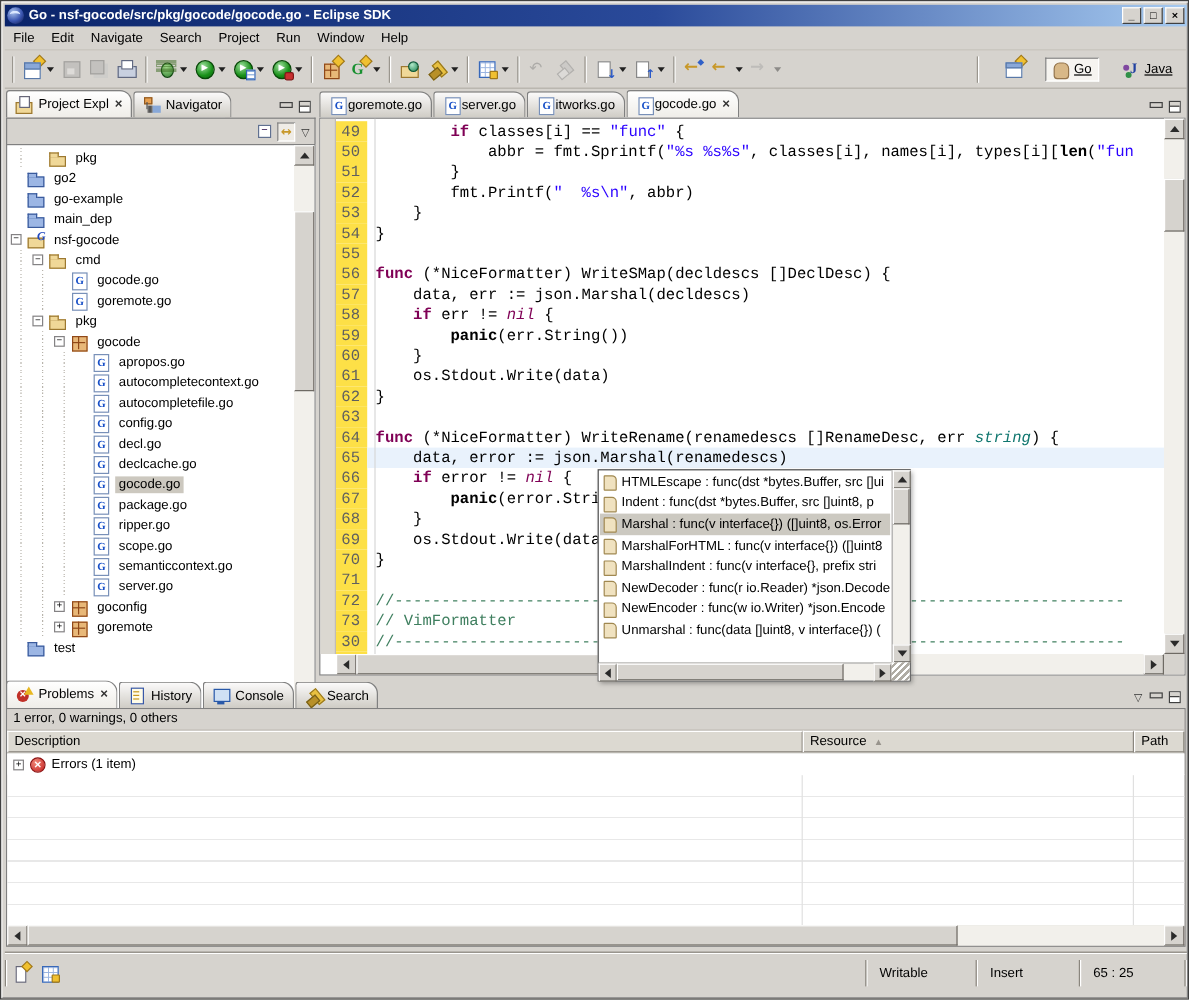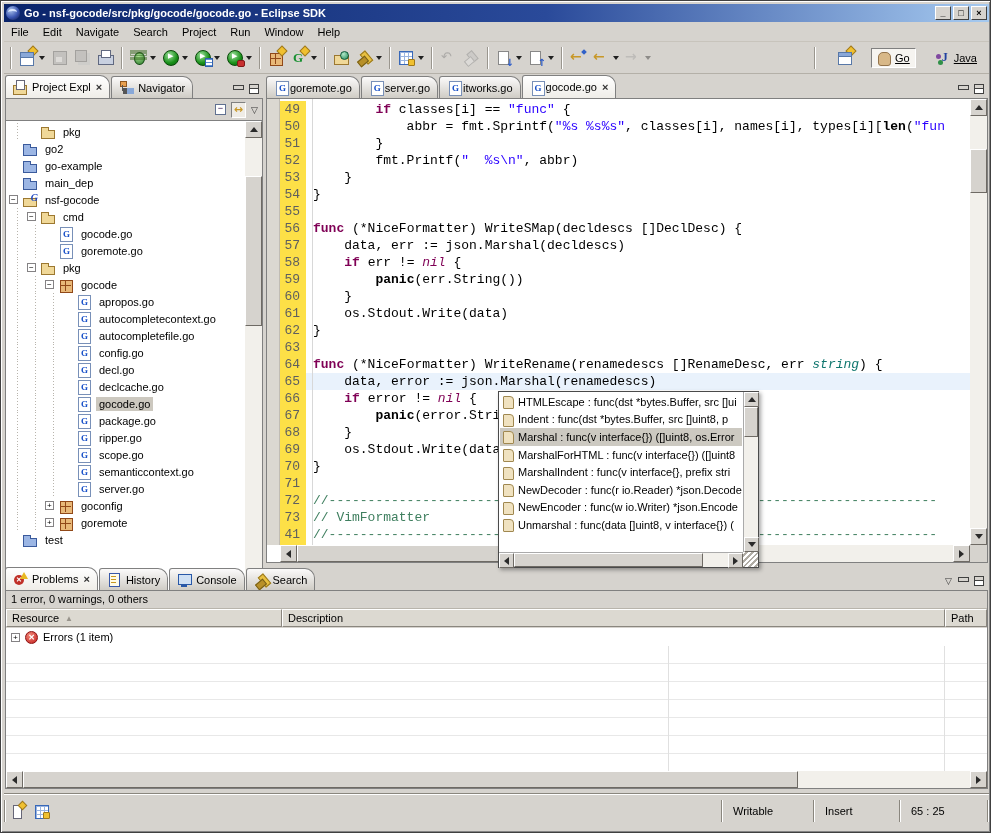--- a/index.html
+++ b/index.html
@@ -603,21 +603,21 @@
           <div class="cl"><span class="ln">64</span><span class="ct"><span class="s-kw">func</span><span> (*NiceFormatter) WriteRename(renamedescs []RenameDesc, err </span><span class="s-typ">string</span><span>) {</span></span></div>
           <div class="cl cur"><span class="ln">65</span><span class="ct"><span>    data, error := json.Marshal(renamedescs)</span></span></div>
           <div class="cl"><span class="ln">66</span><span class="ct"><span>    </span><span class="s-kw">if</span><span> error != </span><span class="s-kwi">nil</span><span> {</span></span></div>
           <div class="cl"><span class="ln">67</span><span class="ct"><span>        </span><span class="s-b">panic</span><span>(error.Stri</span></span></div>
           <div class="cl"><span class="ln">68</span><span class="ct"><span>    }</span></span></div>
           <div class="cl"><span class="ln">69</span><span class="ct"><span>    os.Stdout.Write(data</span></span></div>
           <div class="cl"><span class="ln">70</span><span class="ct"><span>}</span></span></div>
           <div class="cl"><span class="ln">71</span><span class="ct"></span></div>
           <div class="cl"><span class="ln">72</span><span class="ct"><span class="s-com">//------------------------------------------------------------------------------</span></span></div>
           <div class="cl"><span class="ln">73</span><span class="ct"><span class="s-com">// VimFormatter</span></span></div>
-          <div class="cl"><span class="ln">41</span><span class="ct"><span class="s-com">//------------------------------------------------------------------------------</span></span></div>
+          <div class="cl"><span class="ln">30</span><span class="ct"><span class="s-com">//------------------------------------------------------------------------------</span></span></div>
           <div class="cl"><span class="ln">75</span><span class="ct"></span></div>
         </div>
       <div class="numline"></div>
       <div class="sb-v" style="right:0;top:0;bottom:17px;">
         <span class="sbtn" style="top:0;">
             <span class="au"></span>
           </span>
         <span class="sthumb" style="left:0;right:0;top:50px;height:44px;"></span>
         <span class="sbtn" style="bottom:0;">
             <span class="ad"></span>
@@ -713,26 +713,26 @@
         </span>
         <span class="mmbtns">
           <span class="menu-arrow">▽</span>
           <span class="mm-min"></span>
           <span class="mm-max"></span>
         </span>
       </div>
     <div class="bbody">
       <div class="summary">1 error, 0 warnings, 0 others</div>
       <div class="thead" id="problems-head">
+          <span class="th" style="width: 663px;">
+            <span>Description</span>
+          </span>
           <span class="th" style="width: 276px;">
             <span>Resource</span>
             <span class="sortasc">▲</span>
-          </span>
-          <span class="th" style="width: 663px;">
-            <span>Description</span>
           </span>
           <span class="th" style="flex: 1 1 0%;">
             <span>Path</span>
           </span>
         </div>
       <div class="tbody" id="problems-body">
           <div class="colline" style="left: 662px;"></div>
           <div class="colline" style="left: 938px;"></div>
           <div class="prob-row">
             <span class="exp">+</span>

